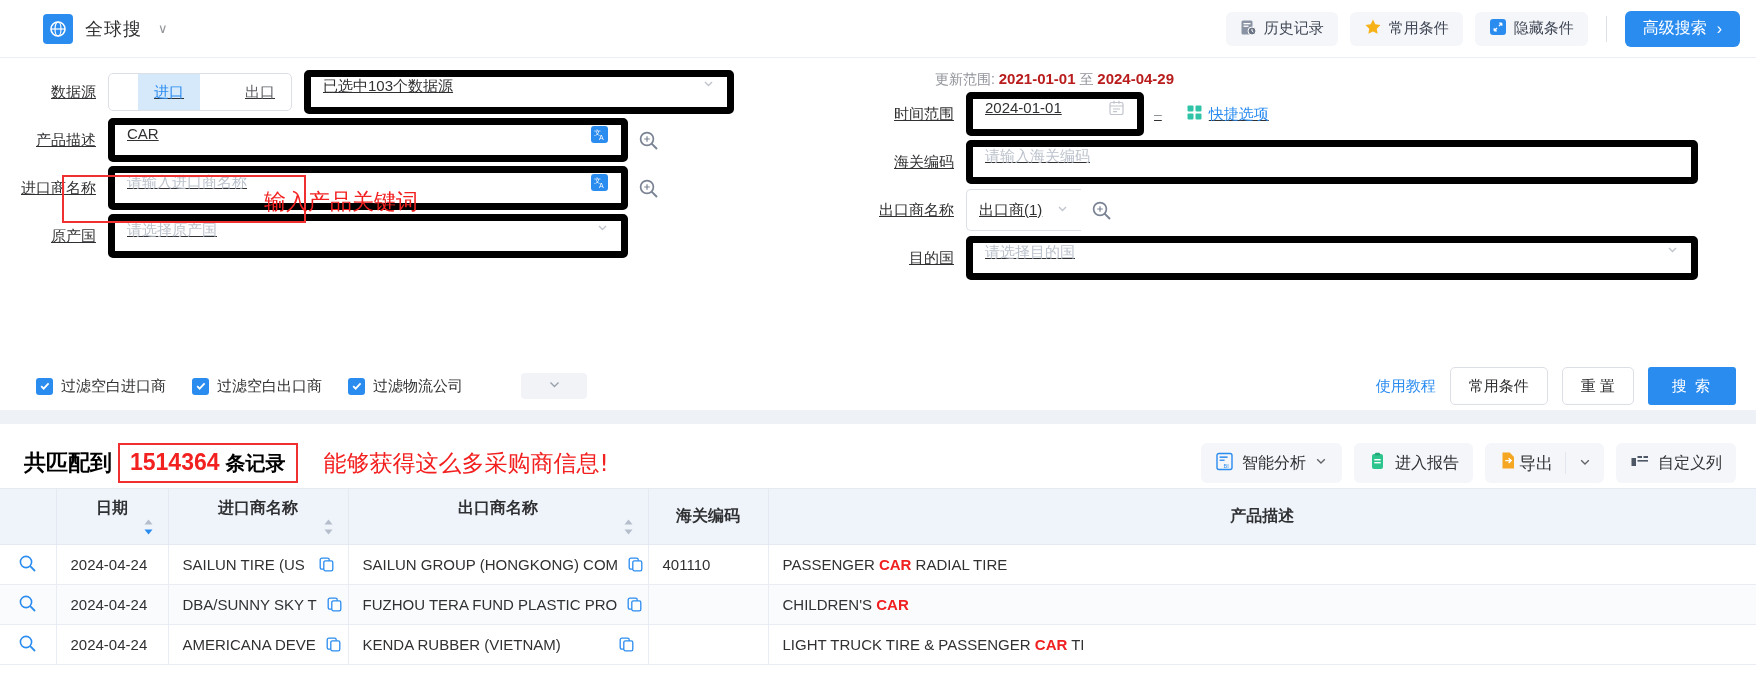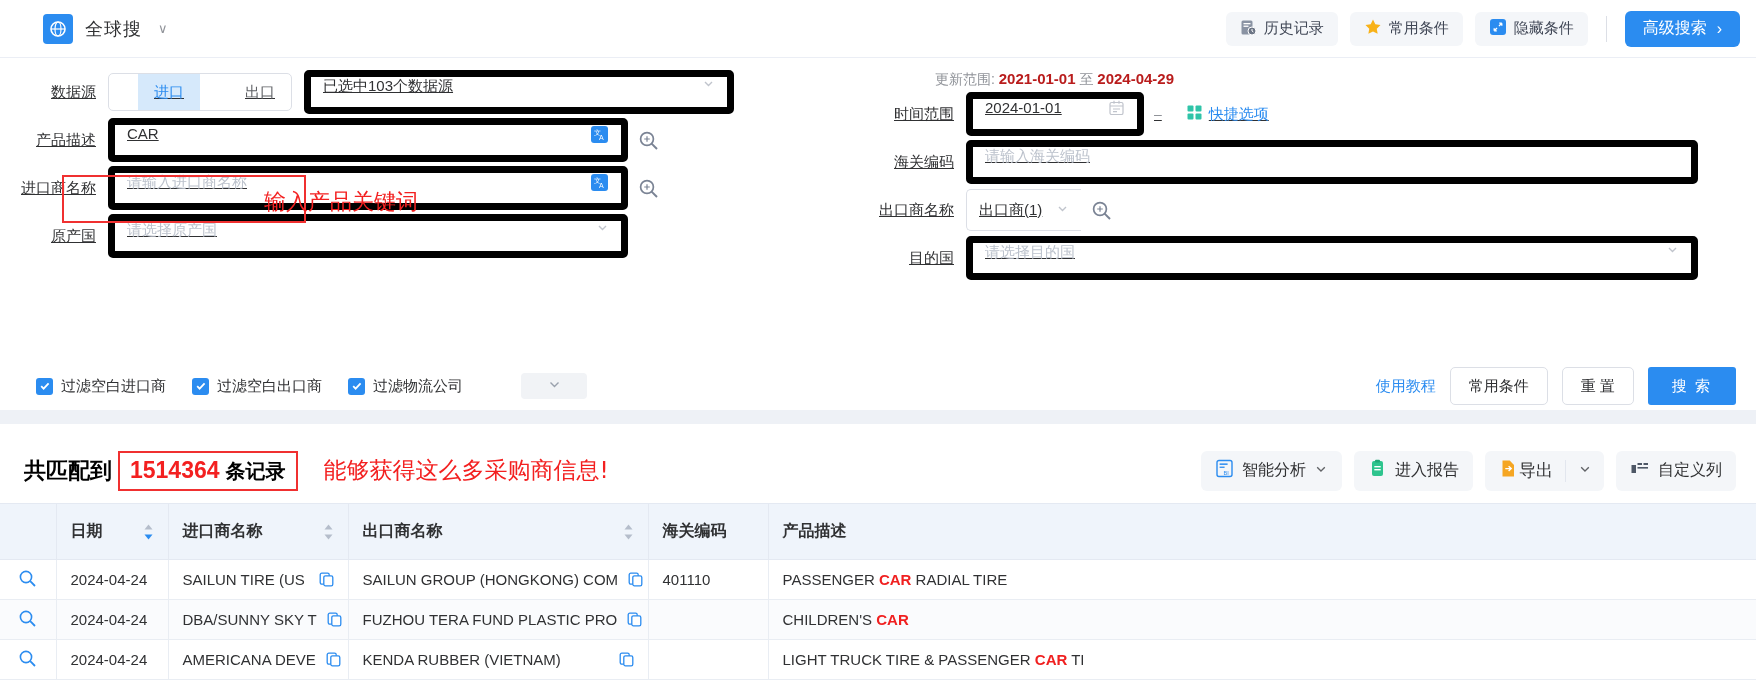--- a/index.html
+++ b/index.html
@@ -130,21 +130,21 @@
   }
   .blue-btn{
     height:38px; padding:0 24px; border-radius:3px; background:#2b8cf0;
     color:#fff; font-size:15px; display:flex; align-items:center;
     cursor:pointer; letter-spacing:2px;
   }
 
   .band{ height:14px; background:#eef1f6; }
 
   
-  .results{ padding:14px 20px 0 24px; display:flex; align-items:center; height:79px; }
+  .results{ padding:14px 20px 0 24px; display:flex; align-items:center; height:64px; }
   .matched{ display:flex; align-items:baseline; font-weight:bold; font-size:22px; color:#000; }
   .matched .cnt-box{
     border:2px solid #f03030; padding:4px 10px; margin-left:6px;
     display:flex; align-items:baseline; gap:6px;
   }
   .matched .cnt{ color:#f32020; font-size:23px; font-weight:bold; }
   .matched .unit{ color:#000; font-size:20px; font-weight:bold; }
   .res-tip{
     color:#f32020; font-size:23px; margin-left:26px; white-space:nowrap;
     font-family:"DejaVu Sans","Liberation Sans",sans-serif;
@@ -162,21 +162,21 @@
 
   
   table{ border-collapse:collapse; width:100%; table-layout:fixed; }
   thead th{
     background:#eff4fb; height:56px; text-align:left; font-size:16px;
     color:#303133; font-weight:bold; padding:0 14px;
     border-right:1px solid #e4e9f2; border-bottom:1px solid #e4e9f2;
     border-top:1px solid #e4e9f2; white-space:nowrap;
   }
   thead th.first{ width:56px; padding:0; }
-  thead th .th-in{ display:flex; align-items:center; }
+  thead th .th-in{ display:flex; align-items:center;flex-direction:column; }
   .sorter{ margin-left:auto; display:flex; flex-direction:column; gap:2px; padding-left:10px; }
   tbody td{
     height:40px; font-size:15px; color:#303133; padding:0 14px;
     border-right:1px solid #e9edf3; border-bottom:1px solid #e9edf3;
     white-space:nowrap; overflow:hidden;
   }
   tbody td.first{ padding:0; text-align:center; }
   tbody tr.alt td{ background:#fafbfd; }
   .cellflex{ display:flex; align-items:center; }
   .copy{ margin-left:auto; padding-left:10px; cursor:pointer; display:flex; }

